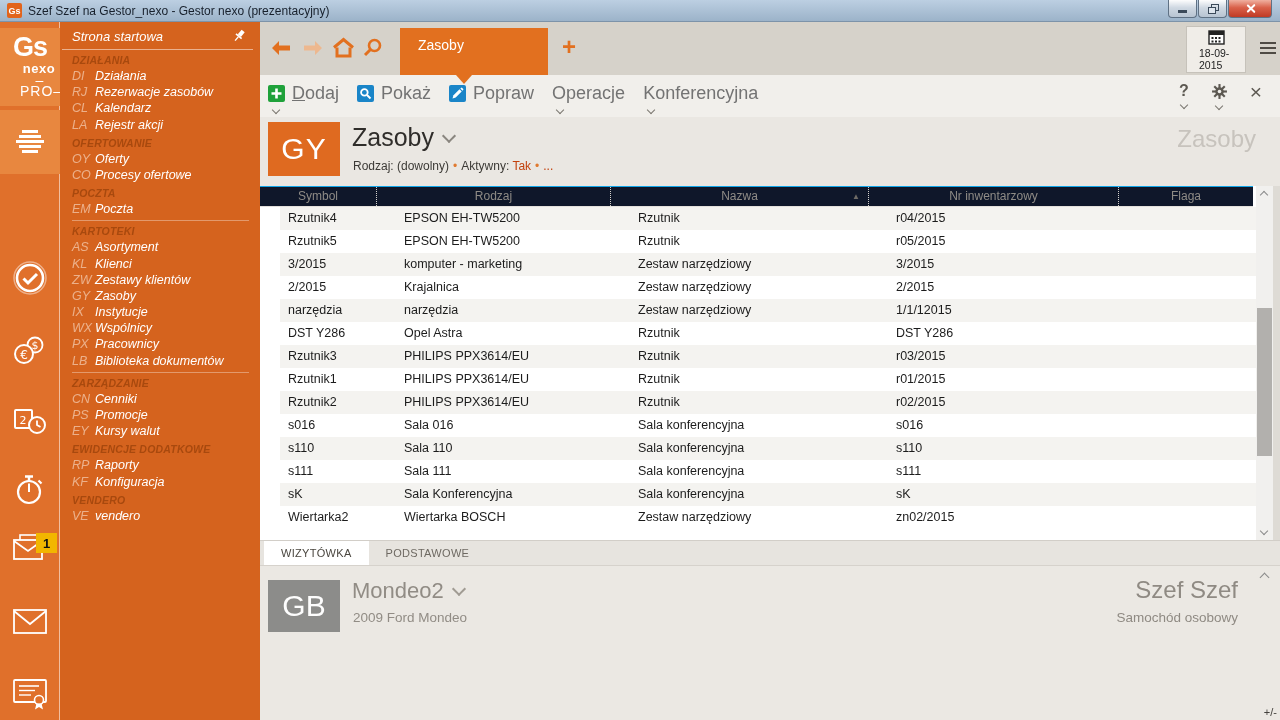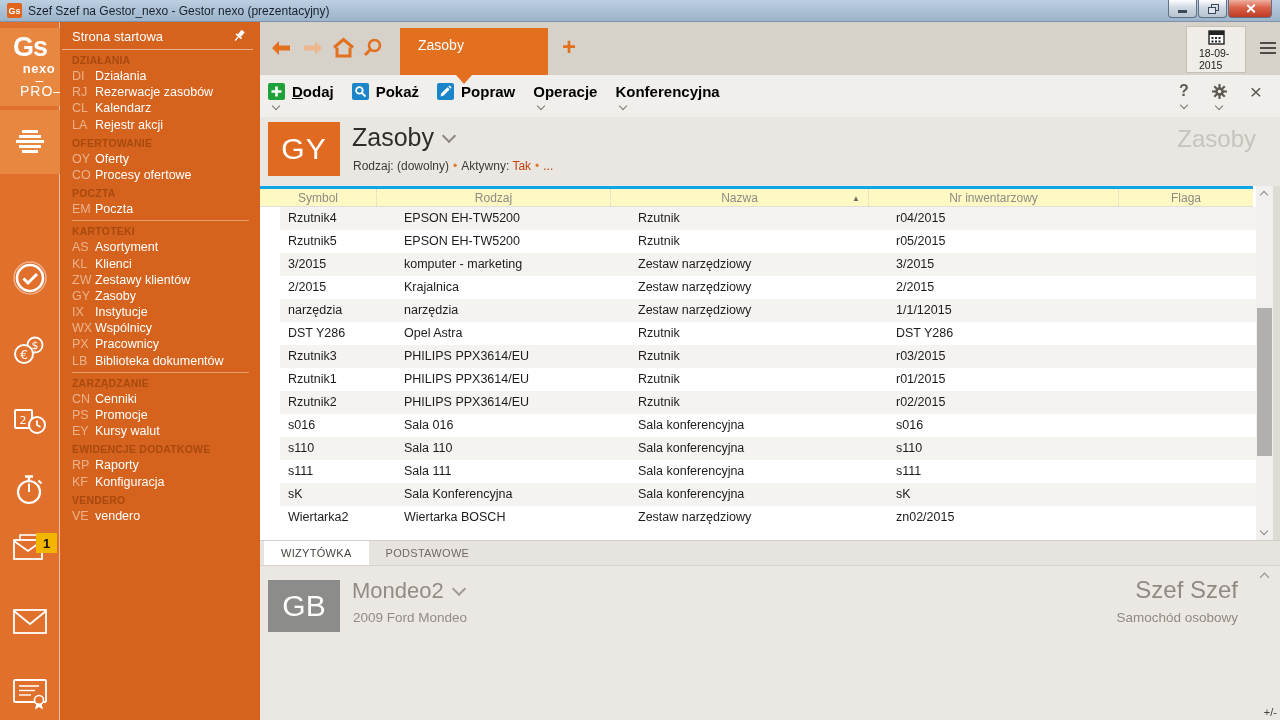--- a/index.html
+++ b/index.html
@@ -41,21 +41,21 @@
   .menu-block:after{content:"";position:absolute;right:-9px;top:23px;border-top:9px solid transparent;
     border-bottom:9px solid transparent;border-left:9px solid #e8873f;}
   .menu-lines{position:absolute;left:14px;top:20px;width:32px;}
   .menu-lines span{display:block;height:2.5px;background:#fff;margin:0 auto 2.5px auto;}
   .strip-icon{position:absolute;left:0;width:60px;display:flex;justify-content:center;color:#fff;}
   .badge{position:absolute;left:36px;top:6px;width:21px;height:20px;background:#f2b600;
     color:#111;font-size:13px;font-weight:bold;display:flex;align-items:center;justify-content:center;}
   .strip-sep{position:absolute;right:0;top:0;bottom:0;width:1px;background:rgba(255,255,255,0.55);}
 
   
-  .sidebar{position:relative;width:197px;background:#d5631e;flex:none;color:#fff;overflow:hidden;}
+  .sidebar{position:relative;width:197px;background:#d5631e;flex:none;color:#fff;overflow:hidden;font-style:italic;}
   .side-home{display:flex;align-items:center;padding:6px 10px 4px 12px;font-size:13px;}
   .side-home .lbl{flex:1;}
   .home-sep{height:1px;background:rgba(255,255,255,0.5);margin:1px 4px 2px 2px;}
   .side-sections{padding-left:12px;}
   .side-sec{margin-top:3px;height:15px;line-height:15px;font-size:10.5px;font-weight:bold;
     color:#a8490e;letter-spacing:0.2px;}
   .side-item{height:16.2px;line-height:16.2px;font-size:12.5px;display:flex;white-space:nowrap;}
   .side-code{width:23px;flex:none;color:rgba(255,240,228,0.55);}
   .side-divider{height:1px;background:rgba(255,255,255,0.35);margin:3px 8px 3px 0;}
 
@@ -76,21 +76,21 @@
   .nav-menu{position:absolute;right:4px;top:20px;width:16px;}
   .nav-menu span{display:block;height:2px;background:#4f4b45;margin-bottom:3px;}
 
   
   .toolbar{position:absolute;left:0;top:53px;right:0;height:42px;background:#f1efeb;
     display:flex;align-items:flex-start;padding-top:8px;box-sizing:border-box;}
   .toolbar-left{display:flex;padding-left:8px;gap:18px;}
   .tool-item{display:flex;flex-direction:column;align-items:flex-start;}
   .tool-top{display:flex;align-items:center;gap:7px;}
   .tool-tile{width:17px;height:17px;border-radius:2px;display:flex;align-items:center;justify-content:center;}
-  .tool-label{font-size:15px;color:#000000;font-weight:bold;}
+  .tool-label{font-size:18px;color:#737373;}
   .mnem{text-decoration:underline;}
   .chev{display:inline-block;width:5px;height:5px;border-right:1.5px solid #7a766f;
     border-bottom:1.5px solid #7a766f;transform:rotate(45deg);}
   .tool-chev{margin:3px 0 0 5px;}
   .toolbar-right{margin-left:auto;display:flex;gap:22px;padding-right:18px;align-items:flex-start;}
   .tr-item{display:flex;flex-direction:column;align-items:center;color:#5c5851;}
   .tr-q{font-size:16px;font-weight:bold;line-height:16px;}
   .tr-x{font-size:21px;line-height:17px;color:#5c5851;}
 
   
@@ -101,21 +101,21 @@
   .title-chev{width:8px;height:8px;border-right:2px solid #8a867f;border-bottom:2px solid #8a867f;
     transform:rotate(45deg);margin-top:-4px;}
   .ch-filters{position:absolute;left:93px;top:42px;font-size:12px;color:#3c3a36;}
   .ch-filters .dot{color:#e07a30;margin:0 4px;}
   .ch-filters a{color:#c2410c;text-decoration:none;}
   .watermark{position:absolute;right:24px;top:8px;font-size:24px;color:#c7c3bd;}
 
   
   .table-wrap{position:absolute;left:0;top:164px;right:0;bottom:180px;background:#fff;}
   .tgrid{display:grid;grid-template-columns:116px 234px 258px 250px auto;width:993px;}
-  .table-head{height:21px;background:#fef9c3;border-top:3px solid #0ea5e9;border-bottom:1px solid #e3e0dc;box-sizing:border-box;}
+  .table-head{height:21px;background:#0f172a;border-top:1px solid #0ea5e9;border-bottom:1px solid #e3e0dc;box-sizing:border-box;}
   .th{position:relative;font-size:12px;color:#8e8b86;text-align:center;line-height:19px;
     border-left:1px dotted #d4d1cc;overflow:hidden;}
   .th:first-child{border-left:none;}
   .sort-arrow{position:absolute;right:8px;top:0;font-size:8px;color:#6e6b66;}
   .trow{height:23px;margin-left:20px;}
   .trow.alt .td{background:#f4f3f0;}
   .td{font-size:12.5px;color:#1c1c1c;line-height:23px;padding-left:8px;overflow:hidden;white-space:nowrap;box-sizing:border-box;}
   .edge-strip{position:absolute;right:0;top:0;bottom:0;width:7px;background:#dedbd5;}
   .vscroll{position:absolute;right:7px;top:0;bottom:0;width:17px;background:#f1f0ee;}
   .vscroll .chev{border-color:#8a8a8a;}

